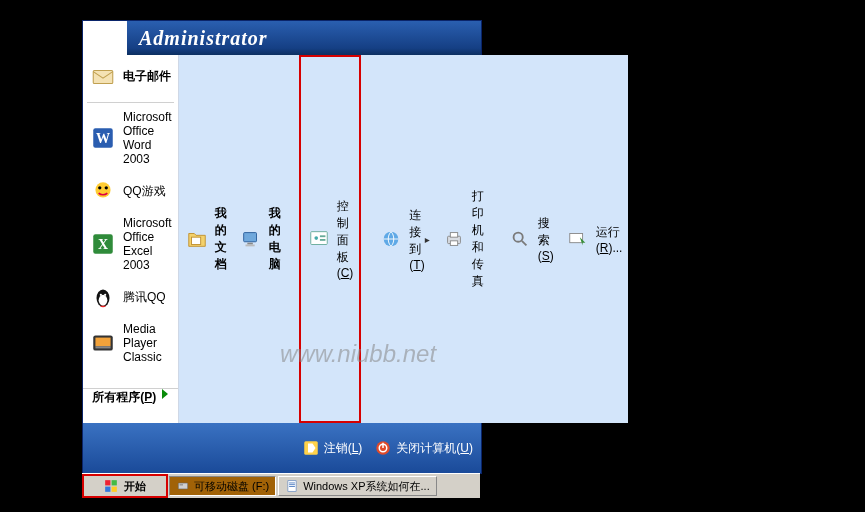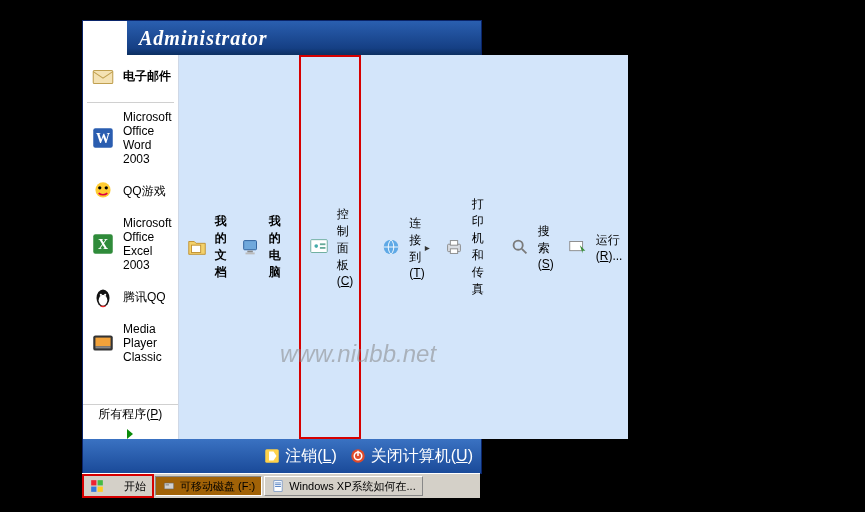--- a/index.html
+++ b/index.html
@@ -86,76 +86,74 @@
   .sep-right {
     height: 0;
     border-top: 1px solid #a9c3e8;
     margin: 4px 6px;
   }
   .all-programs {
     margin-top: auto;
     border-top: 1px solid #d0d0d0;
     height: 34px;
     display: flex;
-    align-items: center;
     justify-content: center;
     font-size: 12px;
-    font-weight: normal;
+    font-weight: bold;
     gap: 6px;
-    flex-direction: column;
   }
   .all-programs .arrow {
     width: 0; height: 0;
     border-top: 5px solid transparent;
     border-bottom: 5px solid transparent;
     border-left: 6px solid #0a8b0a;
   }
   .right-item.bold .label { font-weight: bold; }
   .right-item .sub-arrow {
     margin-left: auto;
     font-size: 10px;
     color: #333;
   }
   .highlight-red {
     border: 2px solid #d60000;
     box-sizing: border-box;
   }
   .sm-footer {
-    height: 34px;
+    height: 50px;
     background: linear-gradient(to bottom, #3a72c2, #1a4a99);
     display: flex;
     align-items: center;
     justify-content: flex-end;
     padding: 0 8px;
     gap: 12px;
     color: #fff;
-    font-size: 16px;
+    font-size: 12px;
   }
   .sm-footer .fbtn { display: flex; align-items: center; gap: 4px; }
   .sm-footer .ficon { width: 18px; height: 18px; display:flex; align-items:center; justify-content:center; }
   
   .taskbar {
     position: absolute;
     left: 82px;
     bottom: 14px;
     width: 398px;
     height: 24px;
     background: #d4d0c8;
     border-top: 1px solid #fff;
     display: flex;
     align-items: stretch;
     font-size: 11px;
   }
   .tb-start {
     display: flex;
     align-items: center;
-    gap: 20px;
-    padding: 0 6px;
+    gap: 6px;
+    padding: 0 20px;
     background: #d4d0c8;
-    font-weight: normal;
+    font-weight: bold;
     color: #000;
     border: 2px solid #d60000;
   }
   .tb-btn {
     display: flex;
     align-items: center;
     gap: 4px;
     padding: 0 6px;
     margin: 2px 1px;
     background: #d4d0c8;

